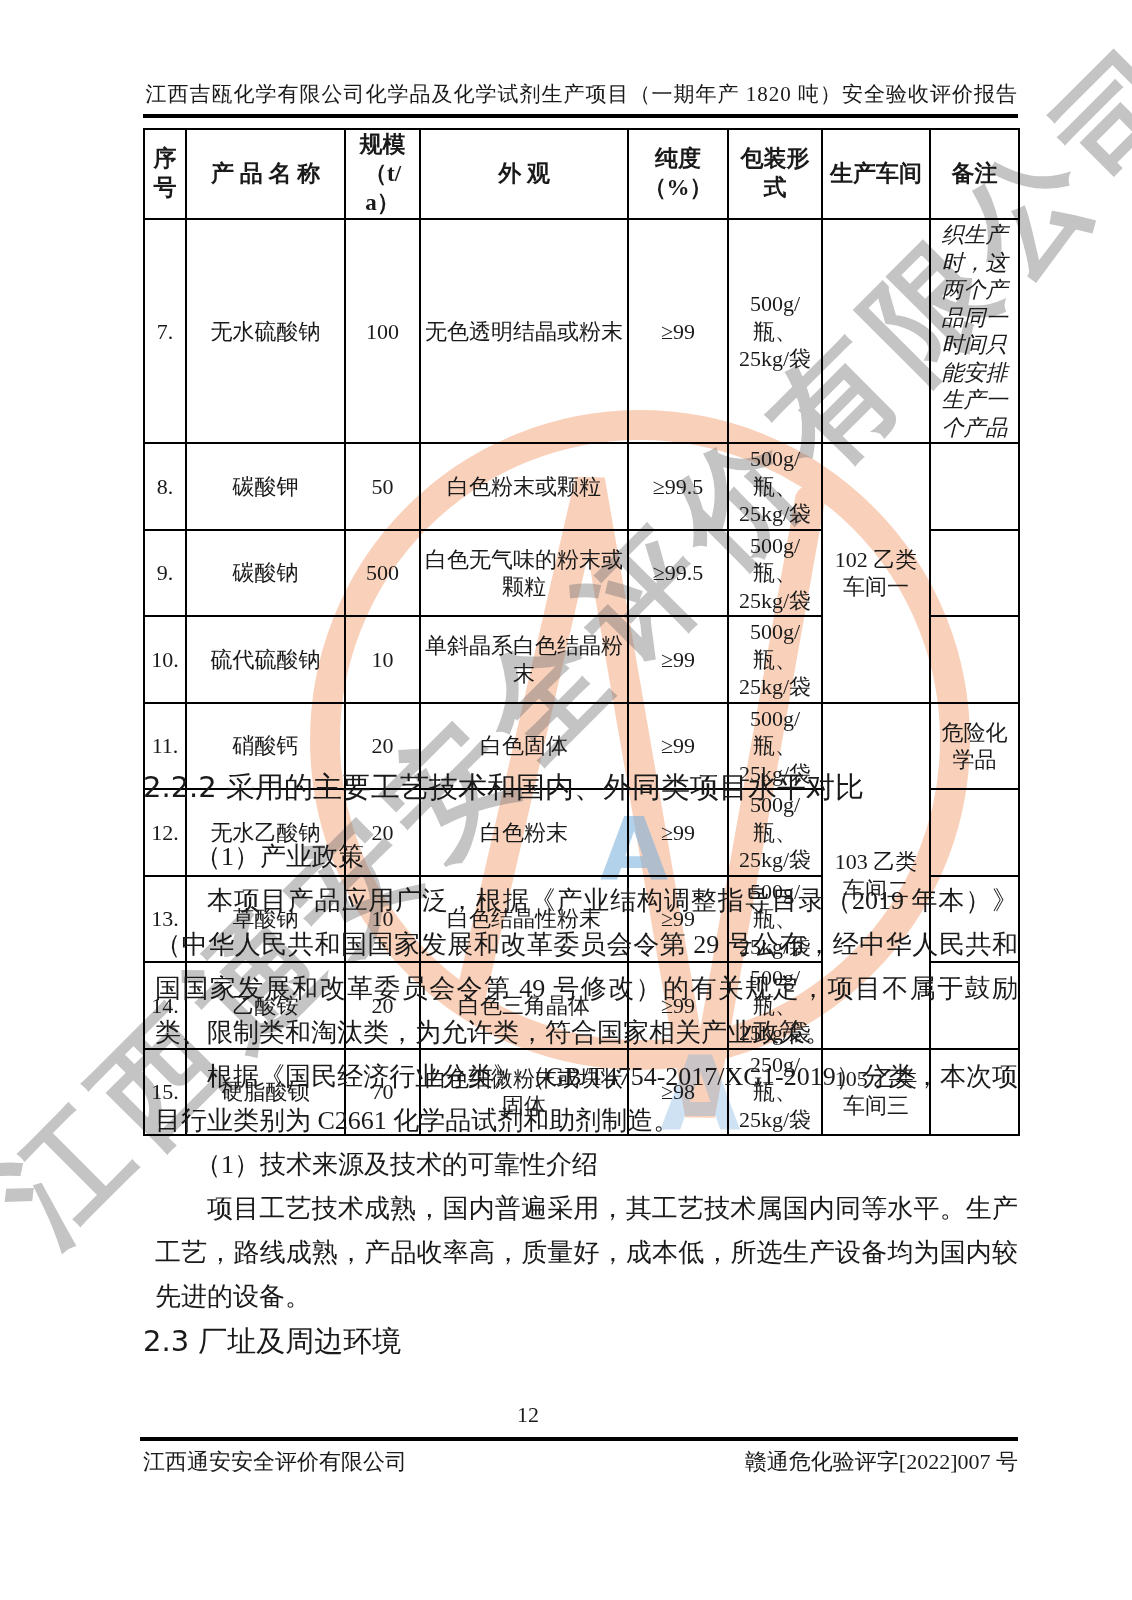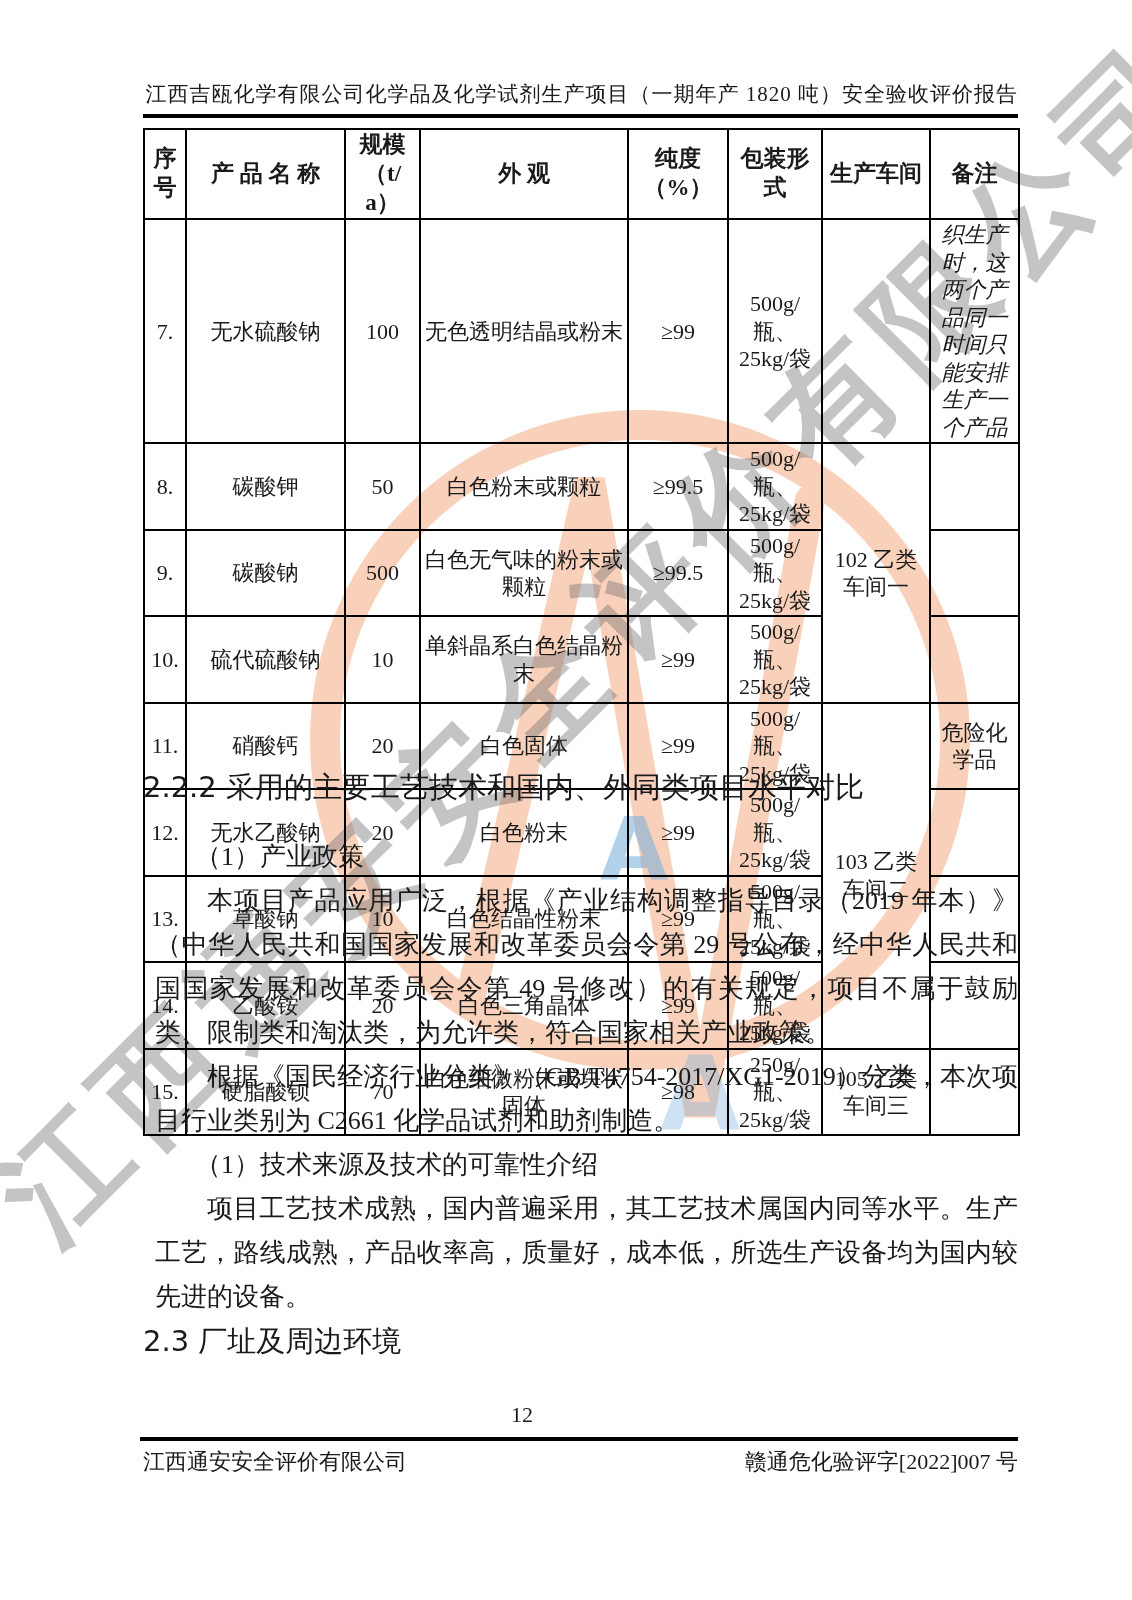--- a/index.html
+++ b/index.html
@@ -34,21 +34,21 @@
     font-family:"DejaVu Sans","Liberation Sans",sans-serif;
     font-size:29px;font-weight:normal;line-height:44px;margin:0 0 26px 0;
   }
   .h-sec.second{margin:0;}
   .sub-item{font-size:26px;line-height:44px;margin:0;padding-left:52px;}
   p.bodyp{
     font-size:26px;line-height:44px;margin:0;text-indent:52px;
     text-align:justify;word-break:break-all;padding-left:12px;
   }
   
-  .page-number{position:absolute;top:1402px;left:0;width:1044px;text-align:center;font-size:22px;}
+  .page-number{position:absolute;top:1402px;left:0;width:1044px;text-align:center;font-size:22px;padding-left:6px;}
   .footer-rule{position:absolute;top:1437px;left:140px;width:878px;height:4px;background:#000;}
   .doc-footer{position:absolute;top:1447px;left:143px;width:875px;
     display:flex;justify-content:space-between;font-size:22px;}
   
   .wm{position:absolute;pointer-events:none;}
   .wm-logo{left:0;top:0;width:1132px;height:1600px;}
   .wm-diagonal{
     left:-275px;top:560px;width:1750px;text-align:center;
     transform:rotate(-45deg);
     font-family:"DejaVu Sans","Liberation Sans",sans-serif;

